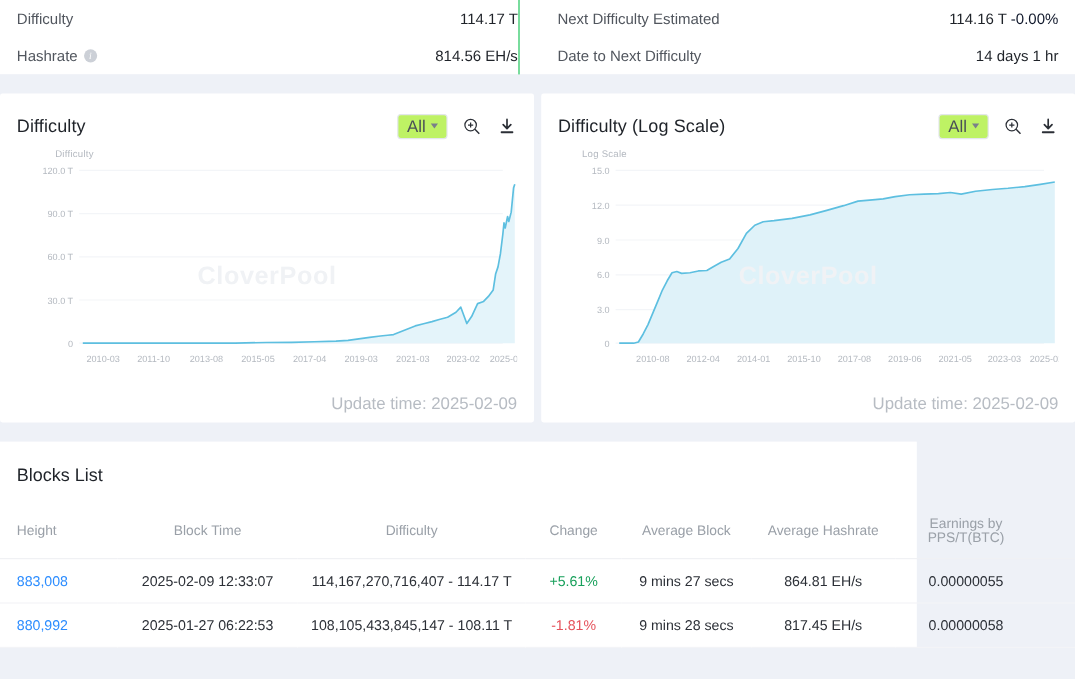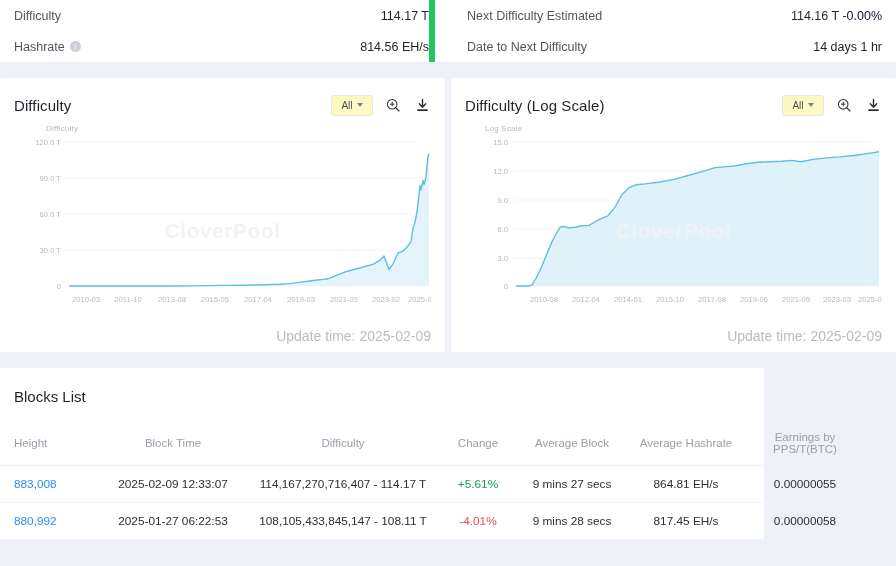--- a/index.html
+++ b/index.html
@@ -10,21 +10,21 @@
     overflow: hidden;
   }
   .page { width: 896px; height: 566px; position: relative; background:#eef1f7; }
 
   
   .summary {
     background:#ffffff; height:62px; width:896px;
     display:flex; align-items:stretch; padding:0 14px;
   }
   .sum-col { flex:1 1 0; display:flex; flex-direction:column; justify-content:center; }
-  .sum-col.right { padding-left:32px; border-left:6px solid #22c55e;justify-content:flex-end; }
+  .sum-col.right { padding-left:32px; border-left:1px solid #22c55e;justify-content:flex-end; }
   .sum-row {
     display:flex; align-items:center; justify-content:space-between;
     height:31px; font-size:12.5px; color:#2b2f36;
   }
   .sum-label { color:#51565e; display:flex; align-items:center; gap:5px; font-size:12.5px;}
   .sum-value { color:#1f2329; font-size:12.5px; }
   .sum-value .neg { color:#0f172a; }
   .info-icon {
     display:inline-block; width:11px; height:11px; border-radius:50%;
     background:#ccd0d7; color:#ffffff; font-size:8px; line-height:11px;
@@ -40,21 +40,21 @@
   }
   .card.chart-card { width:445px; height:274px; padding:14px 14px 0 14px; }
 
   .card-head { display:flex; align-items:center; justify-content:space-between; height:26px; }
   .card-title { font-size:15px; color:#1f2329; font-weight:400; letter-spacing:.1px; }
   .card-tools { display:flex; align-items:center; gap:12px; }
 
   .select-box {
     border:1px solid #e3e6eb; border-radius:3px; height:21px; min-width:42px;
     display:flex; align-items:center; justify-content:center; gap:4px;
-    font-size:10px; color:#4a4f57; padding:0 7px; background:#fef9c3; cursor:pointer;
+    font-size:14px; color:#4a4f57; padding:0 7px; background:#bef264; cursor:pointer;
   }
   .chev { width:0;height:0;border-left:3.5px solid transparent;border-right:3.5px solid transparent;border-top:4px solid #7a8089; }
 
   .icon-btn { width:17px; height:17px; display:flex; align-items:center; justify-content:center; cursor:pointer; }
 
   .plot-wrap { position:relative; width:100%; height:205px; margin-top:6px; }
   .axis-name { position:absolute; font-size:8px; color:#b4b9c0; letter-spacing:.2px; }
   .watermark {
     position:absolute; left:50%; top:52%; transform:translate(-50%,-50%);
     font-size:21px; color:#f0f2f5; font-weight:700; letter-spacing:.5px;
@@ -295,21 +295,21 @@
           <td class="c">114,167,270,716,407 - 114.17 T</td>
           <td class="c up">+5.61%</td>
           <td class="c">9 mins 27 secs</td>
           <td class="c">864.81 EH/s</td>
           <td class="c pad-r">0.00000055</td>
         </tr>
         <tr>
           <td class="l pad-l"><span class="hlink">880,992</span></td>
           <td class="c">2025-01-27 06:22:53</td>
           <td class="c">108,105,433,845,147 - 108.11 T</td>
-          <td class="c down">-4.01%</td>
+          <td class="c down">-1.81%</td>
           <td class="c">9 mins 28 secs</td>
           <td class="c">817.45 EH/s</td>
           <td class="c pad-r">0.00000058</td>
         </tr>
       </tbody>
     </table>
   </div>
 
 </div>
 

